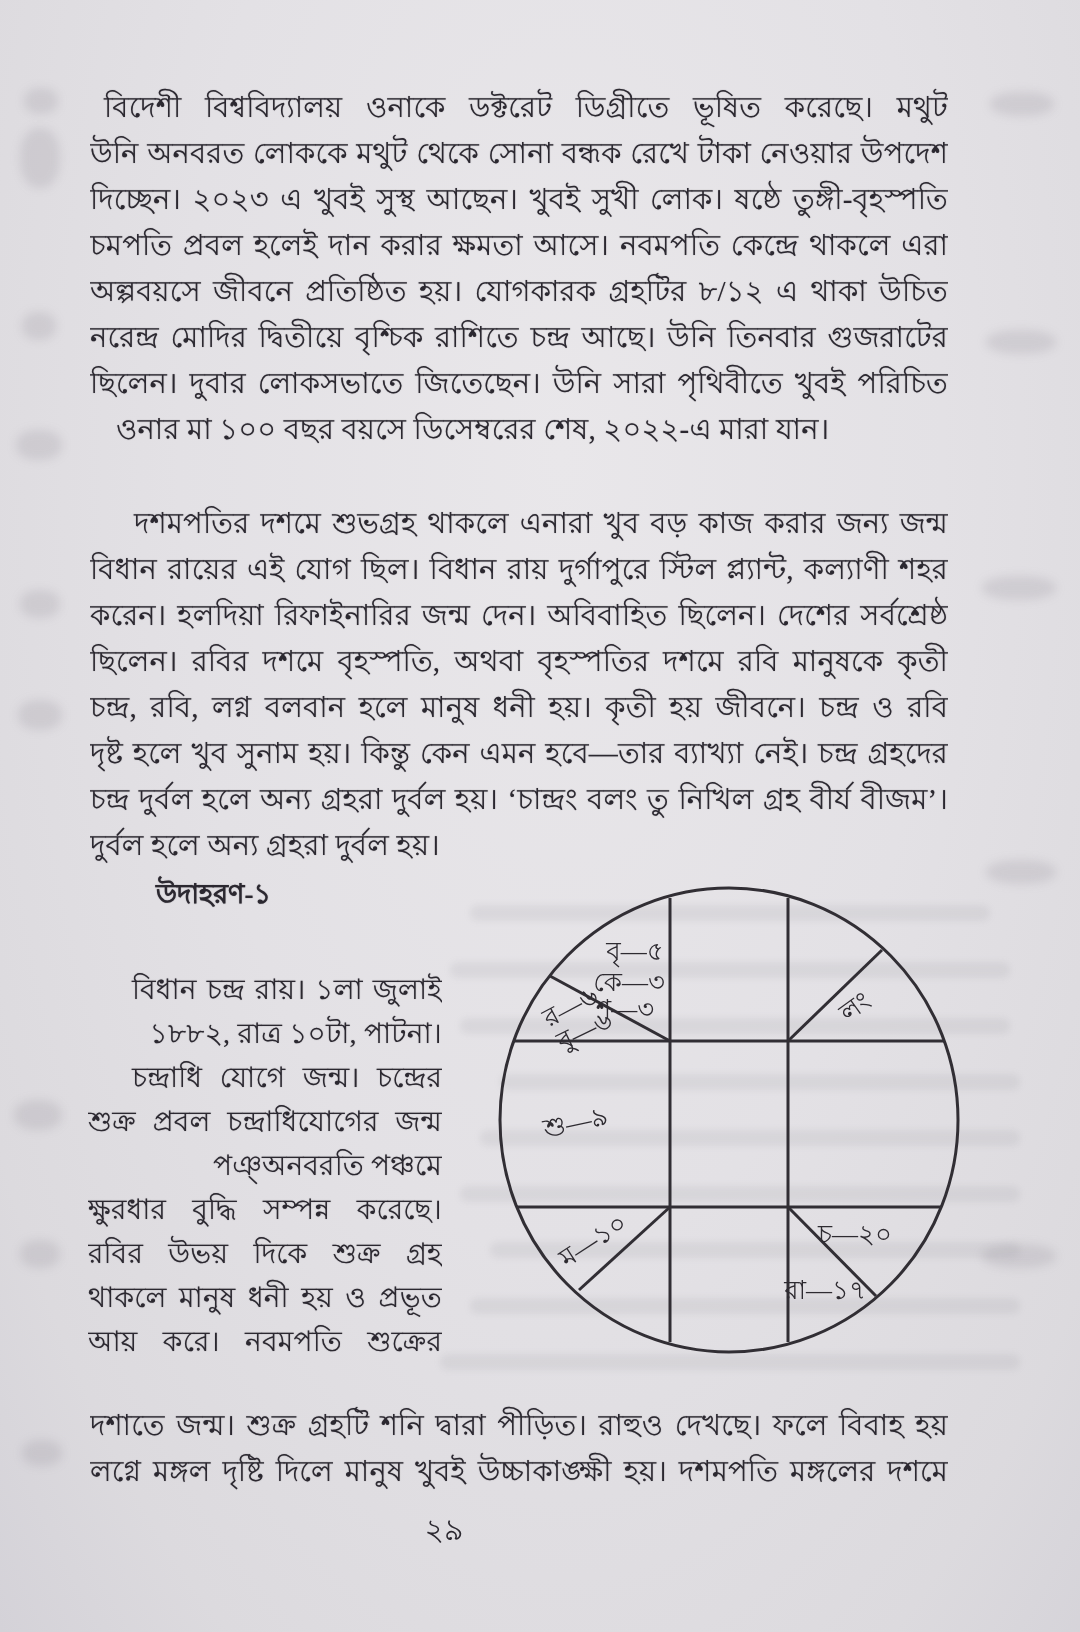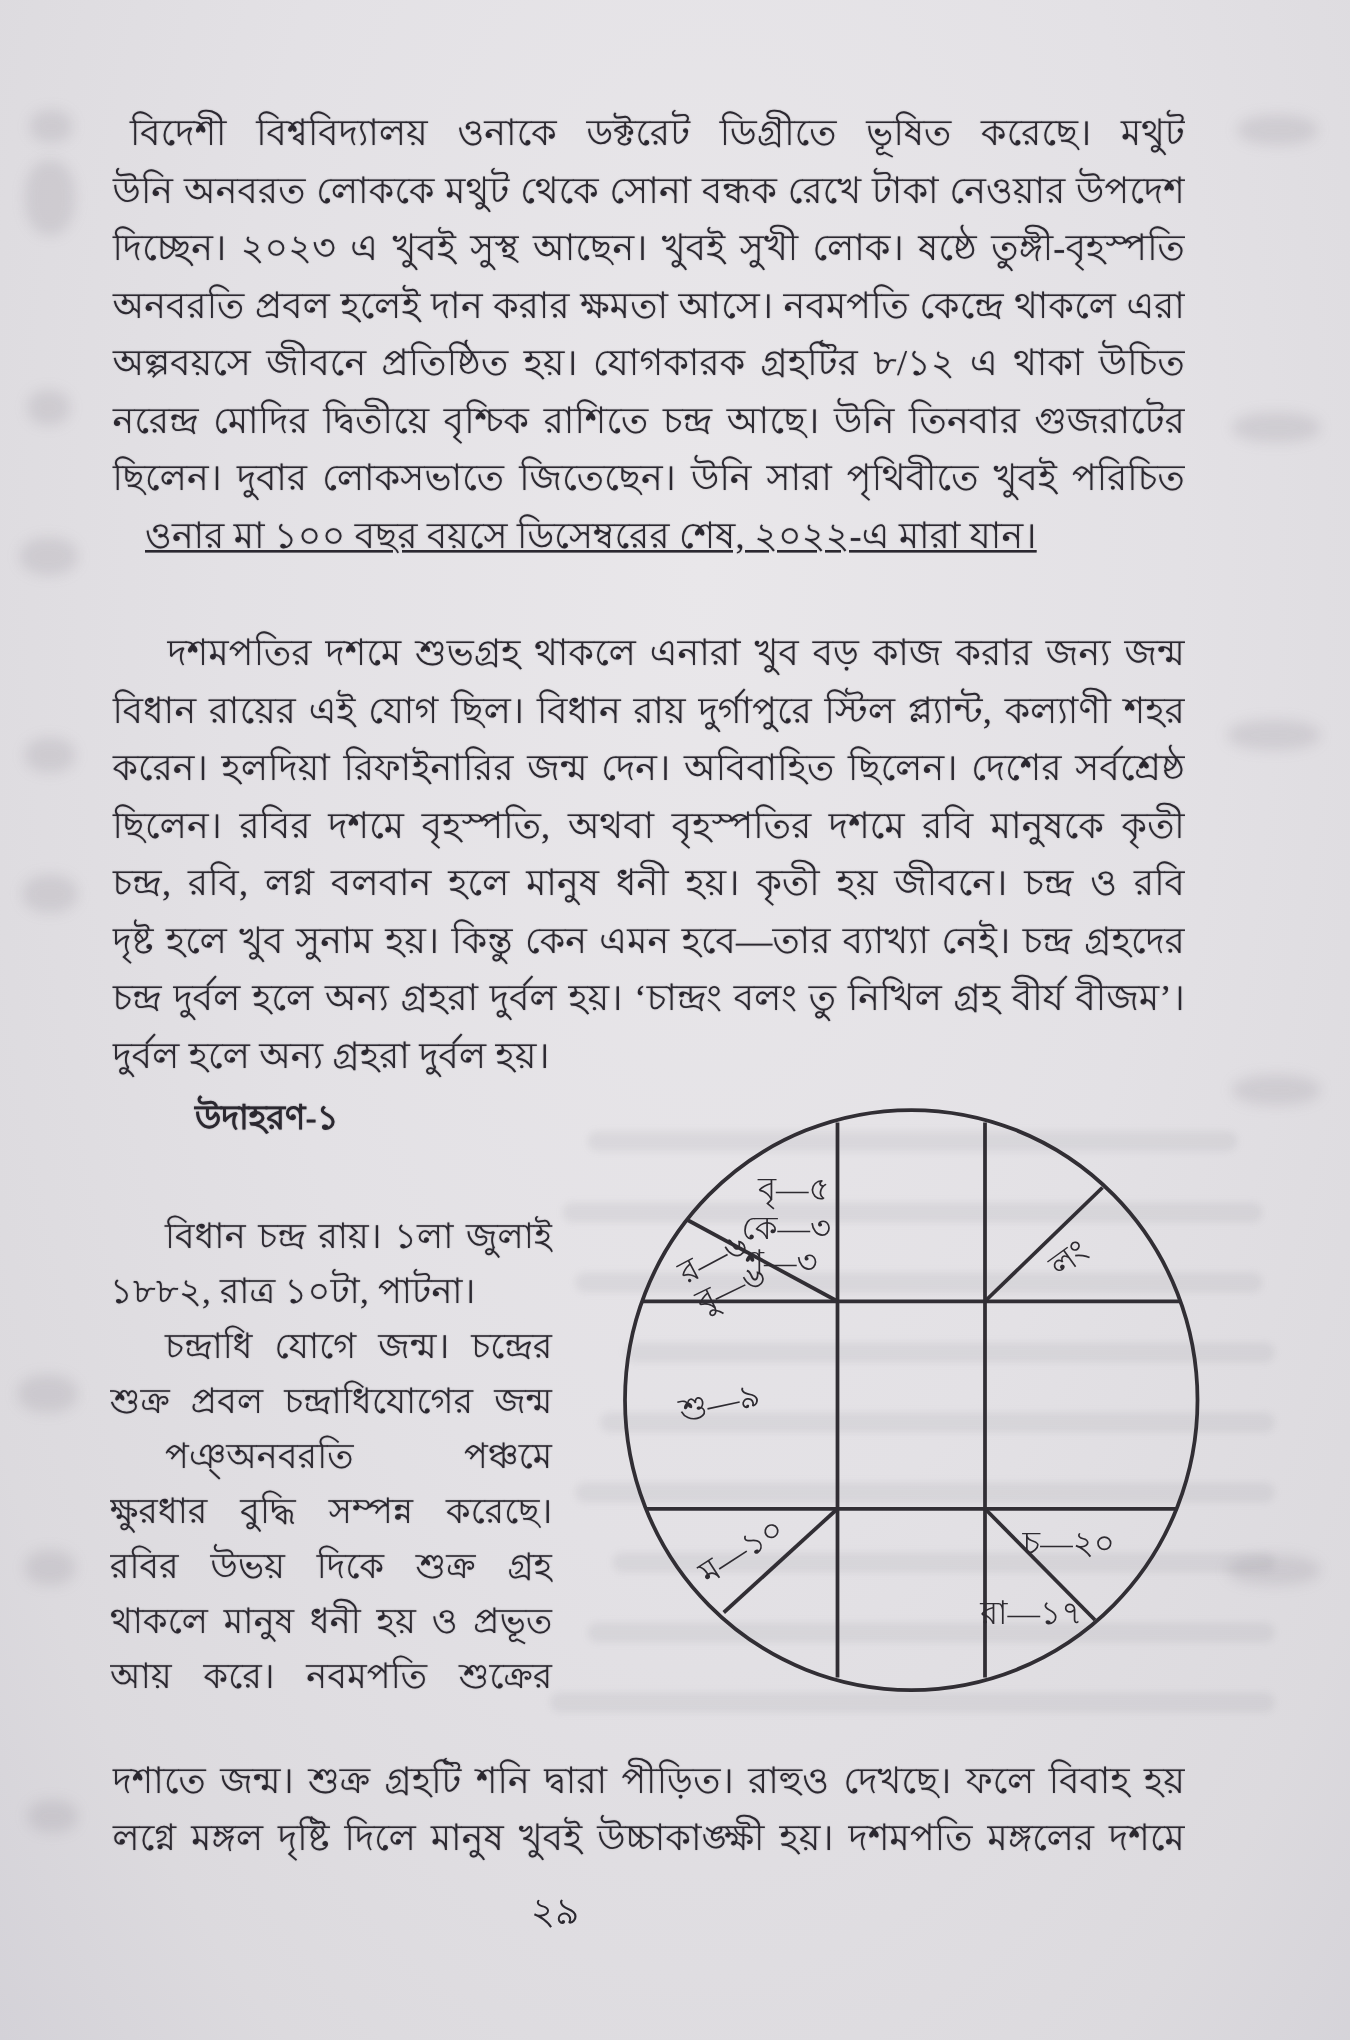--- a/index.html
+++ b/index.html
@@ -11,28 +11,28 @@
     color:#2b2830;
   }
   .block { position:absolute; }
   .line {
     position:relative; height:46px; line-height:46px; font-size:29px;
     white-space:normal; overflow:hidden; letter-spacing:0.2px;
     text-shadow:0 0 1px rgba(43,40,48,0.5);
   }
   .j { text-align:justify; text-align-last:justify; }
   .ind { text-indent:44px; }
-  .ind-sm { text-indent:26px;text-decoration:underline; }
+  .ind-sm { text-indent:26px; }
   .ind-xs { text-indent:14px; }
   #para1 { left:90px; top:84px;  width:858px; }
   #para2 { left:90px; top:500px; width:858px; }
   #heading { left:156px; top:872px; font-weight:bold; font-size:27px; height:44px; line-height:44px;
              text-shadow:0 0 1px rgba(43,40,48,0.6); }
   #leftcol { left:88px; top:968px; width:354px; }
-  #leftcol .line { height:44px; line-height:44px; font-size:28px; }
+  #leftcol .line { height:44px; line-height:44px; font-size:28px;text-align:right; }
   #bottom { left:90px; top:1402px; width:858px; }
   #pagenum { left:0; top:1508px; width:888px; text-align:center; font-size:30px; height:44px; line-height:44px; }
   #chart { left:448px; top:850px; }
   #chart line, #chart ellipse { stroke:#312e34; stroke-width:3; fill:none; }
   #chart text { font-size:26px; fill:#2e2b31; }
   .sm { position:absolute; background:rgba(118,114,126,0.16); filter:blur(5px); border-radius:45%; pointer-events:none; }
   .ghostline { position:absolute; height:16px; background:rgba(118,114,126,0.10); filter:blur(3px); border-radius:8px; pointer-events:none; }
 </style>
 </head>
 <body>
@@ -60,21 +60,21 @@
   <div class="ghostline" style="left:480px;top:1130px;width:540px"></div>
   <div class="ghostline" style="left:460px;top:1186px;width:560px"></div>
   <div class="ghostline" style="left:490px;top:1242px;width:530px"></div>
   <div class="ghostline" style="left:470px;top:1298px;width:550px"></div>
   <div class="ghostline" style="left:440px;top:1354px;width:580px"></div>
 
   <div class="block" id="para1">
     <div class="line j ind-xs">বিদেশী বিশ্ববিদ্যালয় ওনাকে ডক্টরেট ডিগ্রীতে ভূষিত করেছে। মথুট কোম্পানীর হয়ে</div>
     <div class="line j">উনি অনবরত লোককে মথুট থেকে সোনা বন্ধক রেখে টাকা নেওয়ার উপদেশ</div>
     <div class="line j">দিচ্ছেন। ২০২৩ এ খুবই সুস্থ আছেন। খুবই সুখী লোক। ষষ্ঠে তুঙ্গী-বৃহস্পতি আছে।</div>
-    <div class="line j">অনবরতি প্রবল হলেই দান করার ক্ষমতা আসে। নবমপতি কেন্দ্রে থাকলে এরা</div>
+    <div class="line j">চমপতি প্রবল হলেই দান করার ক্ষমতা আসে। নবমপতি কেন্দ্রে থাকলে এরা</div>
     <div class="line j">অল্পবয়সে জীবনে প্রতিষ্ঠিত হয়। যোগকারক গ্রহটির ৮/১২ এ থাকা উচিত নয়।</div>
     <div class="line j">নরেন্দ্র মোদির দ্বিতীয়ে বৃশ্চিক রাশিতে চন্দ্র আছে। উনি তিনবার গুজরাটের মুখ্যমন্ত্রী</div>
     <div class="line j">ছিলেন। দুবার লোকসভাতে জিতেছেন। উনি সারা পৃথিবীতে খুবই পরিচিত ব্যক্তিত্ব।</div>
     <div class="line ind-sm">ওনার মা ১০০ বছর বয়সে ডিসেম্বরের শেষ, ২০২২-এ মারা যান।</div>
   </div>
 
   <div class="block" id="para2">
     <div class="line j ind">দশমপতির দশমে শুভগ্রহ থাকলে এনারা খুব বড় কাজ করার জন্য জন্ম নেন।</div>
     <div class="line j">বিধান রায়ের এই যোগ ছিল। বিধান রায় দুর্গাপুরে স্টিল প্ল্যান্ট, কল্যাণী শহর স্থাপন</div>
     <div class="line j">করেন। হলদিয়া রিফাইনারির জন্ম দেন। অবিবাহিত ছিলেন। দেশের সর্বশ্রেষ্ঠ চিকিৎসক</div>

